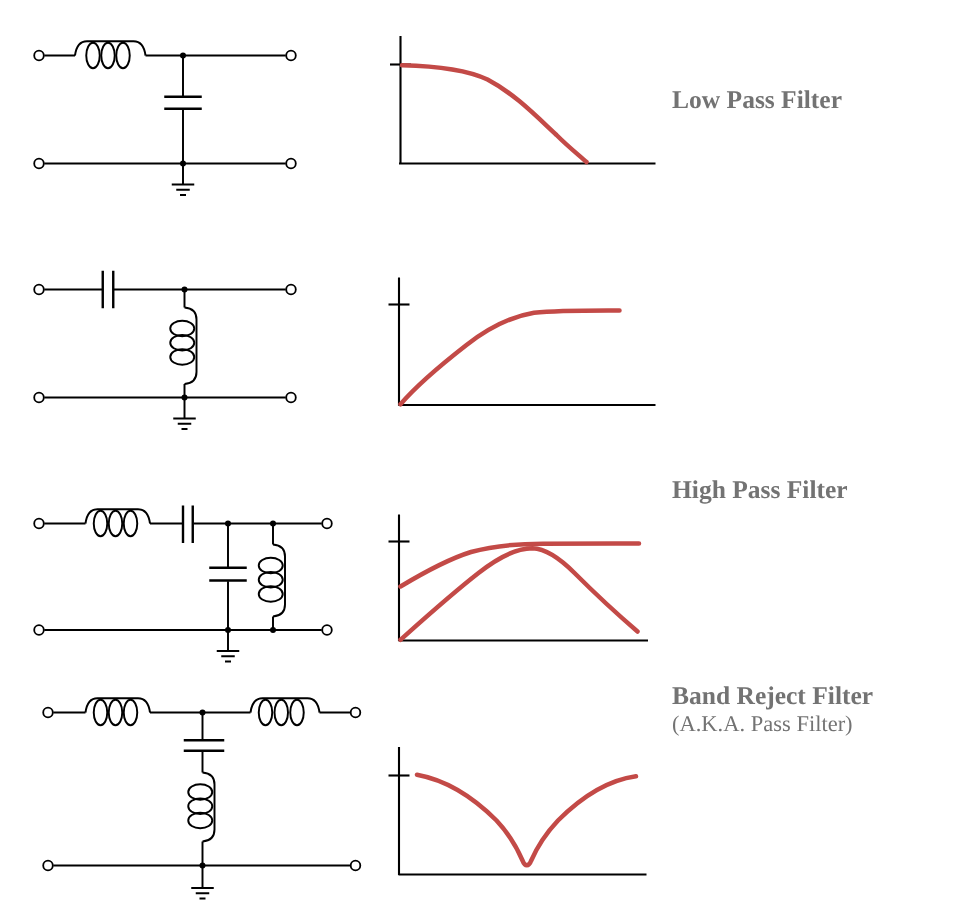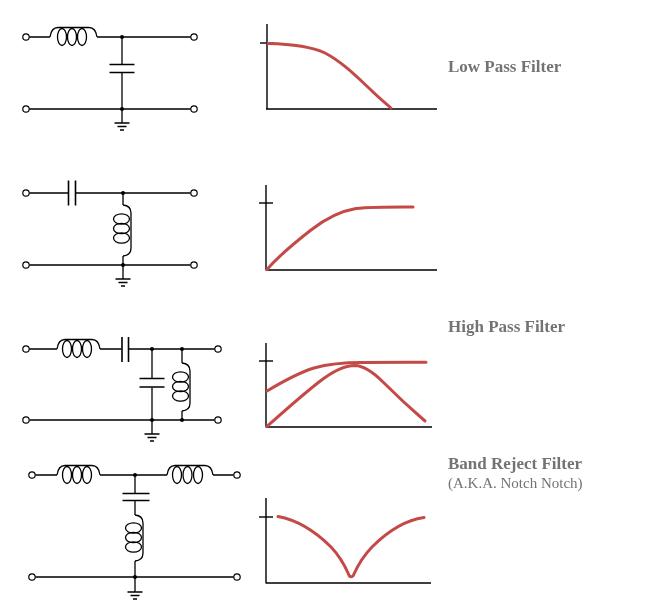--- a/index.html
+++ b/index.html
@@ -189,16 +189,16 @@
 
   </svg>
 
   <div class="label" style="top:57px">Low Pass Filter</div>
 
 
   <div class="label" style="top:317px">High Pass Filter</div>
 
   <div class="label" style="top:454px">
     <div>Band Reject Filter</div>
-    <div class="sublabel">(A.K.A. Notch Notch)</div>
+    <div class="sublabel">(A.K.A. Pass Filter)</div>
   </div>
 
 </div>
 
 </body></html>

